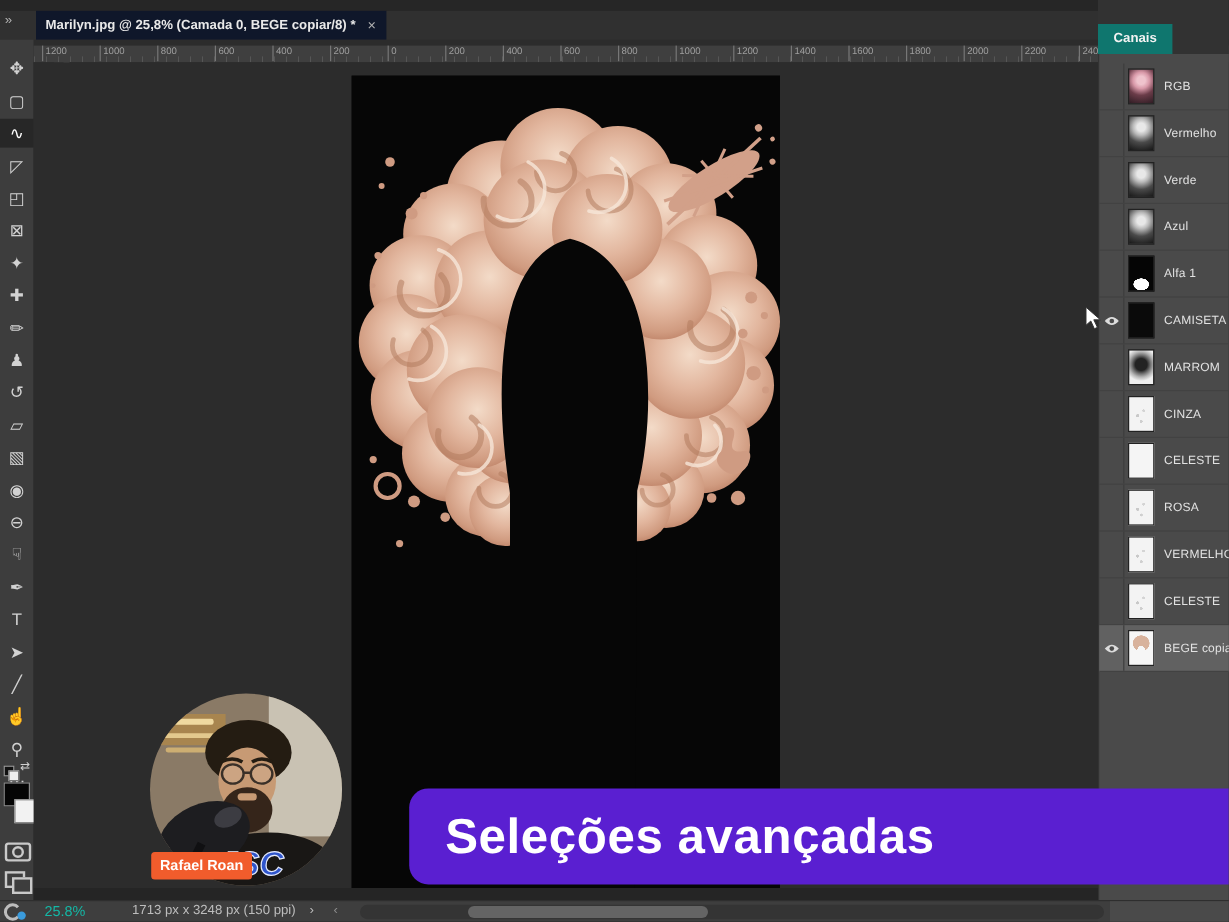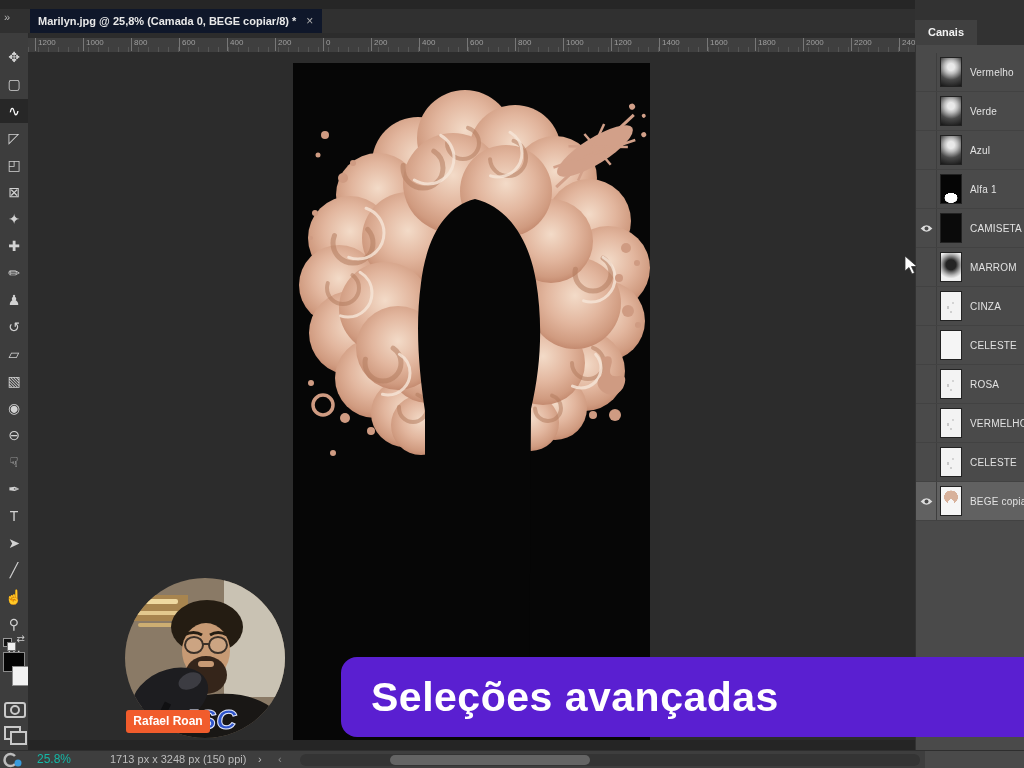--- a/index.html
+++ b/index.html
@@ -46,21 +46,21 @@
     background-size:5px 100%;background-position:100% 0;background-repeat:no-repeat;}
   .vlab{position:absolute;left:1px;width:7px;border-top:1px solid #777;padding-top:1px;
     font-size:7px;line-height:7px;color:#9f9f9f;word-break:break-all;}
 
   
   .pasteboard{left:28px;top:52px;width:887px;height:688px;background:#2c2c2c;}
   .canvas-wrap{left:293px;top:63px;width:357px;height:677px;background:var(--canvas-black);}
 
   
   .panel-topbg{left:915px;top:0;width:109px;height:45px;background:#323232;}
-  .panel-tab{left:915px;top:20px;width:62px;height:25px;background:#404040;color:#f2f2f2;
+  .panel-tab{left:915px;top:20px;width:62px;height:25px;background:#0f766e;color:#f2f2f2;
     font-size:11px;font-weight:bold;line-height:25px;text-align:center;}
   .panel{left:915px;top:45px;width:109px;height:723px;background:#4a4a4a;border-left:1px solid #333;}
   .ch-rows{position:absolute;left:0;top:8px;width:109px;}
   .ch-row{position:relative;width:109px;height:38px;border-bottom:1px solid #424242;display:flex;align-items:center;}
   .ch-row.selected{background:var(--selected-row);}
   .eye-cell{width:20px;height:38px;border-right:1px solid #3e3e3e;display:flex;align-items:center;justify-content:center;flex:none;}
   .eye-cell svg{display:none;width:13px;height:9px;}
   .eye-cell.on svg{display:block;}
   .thumb{width:20px;height:28px;margin-left:3px;border:1px solid #222;flex:none;background:#888;}
   .ch-label{margin-left:8px;font-size:10px;color:#e2e2e2;white-space:nowrap;letter-spacing:.2px;}
@@ -394,20 +394,27 @@
         <circle cx="78" cy="368" r="4"></circle>
       <circle cx="40" cy="390" r="3"></circle>
     </g>
   </svg>
 </div>
 
 <div class="abs panel-topbg"></div>
 <div class="abs panel-tab">Canais</div>
 <div class="abs panel">
   <div class="ch-rows">
+  <div class="ch-row">
+    <div class="eye-cell">
+      
+    </div>
+    <div class="thumb t-rgb"></div>
+    <div class="ch-label">RGB</div>
+  </div>
 
   <div class="ch-row">
     <div class="eye-cell">
       
     </div>
     <div class="thumb t-gray"></div>
     <div class="ch-label">Vermelho</div>
   </div>
 
   <div class="ch-row">

